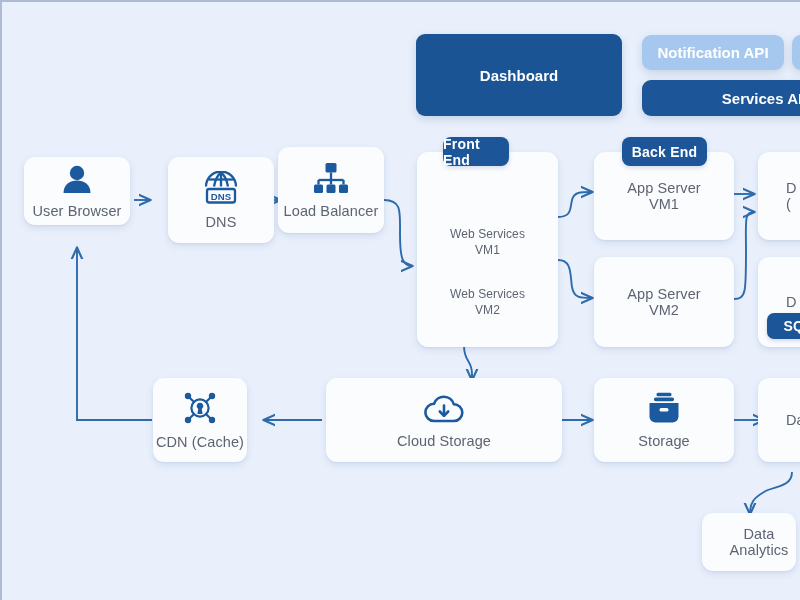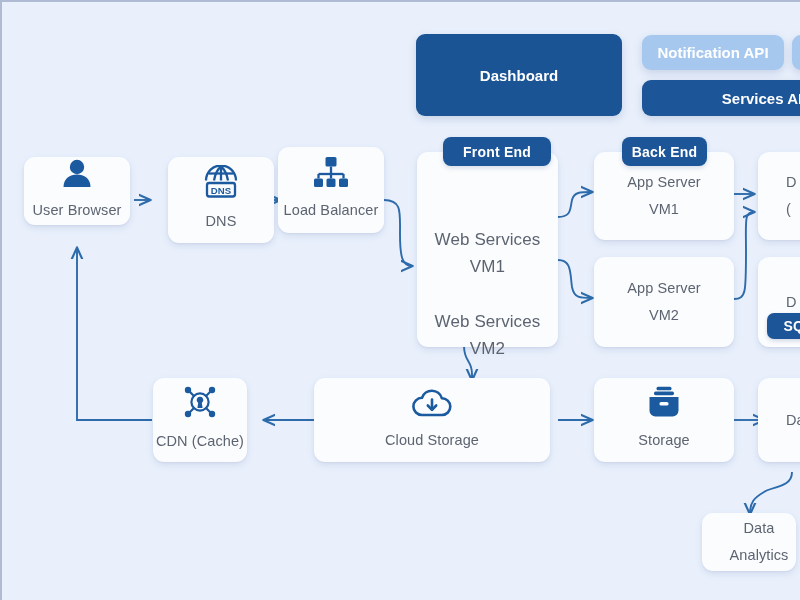--- a/index.html
+++ b/index.html
@@ -41,33 +41,33 @@
     align-items: center;
     justify-content: center;
     box-sizing: border-box;
     z-index: 2;
   }
   .node .label {
     color: #5d6471;
     font-size: 14.5px;
     letter-spacing: .1px;
     text-align: center;
-    line-height: 27px;
+    line-height: 16px;
     white-space: pre-line;
   }
   .node .icon {
     display: block;
     margin-bottom: 9px;
     line-height: 0;
   }
   .node.multiline-node {
     justify-content: space-around;
     padding: 46px 0 34px 0;
   }
-  .node.multiline-node .label { font-size: 17px; margin-top: 28px; }
+  .node.multiline-node .label { font-size: 12px; margin-top: 28px; }
 
   .tag {
     position: absolute;
     border-radius: 8px;
     display: flex;
     align-items: center;
     justify-content: center;
     color: #ffffff;
     font-size: 14px;
     font-weight: bold;
@@ -156,21 +156,21 @@
   <div class="banner dash" style="left:414px; top:32px; width:206px; height:82px;">
     <span>Dashboard</span>
   </div>
 
   <div class="banner notif" style="left:790px; top:33px; width:142px; height:35px;"></div>
 
   <div class="banner services" style="left:640px; top:78px; width:250px; height:36px;">
     <span>Services API</span>
   </div>
 
-  <div class="tag dark" style="left:441px; top:135px; width:108px; height:29px;">
+  <div class="tag dark" style="left:441px; top:135px; width:66px; height:29px;">
     <span>Front End</span>
   </div>
 
   <div class="tag dark" style="left:620px; top:135px; width:85px; height:29px;text-align:right;">
     <span>Back End</span>
   </div>
 
   <div class="node" style="left:22px; top:155px; width:106px; height:68px;">
     <span class="icon">
       <svg width="32" height="30" viewBox="0 0 32 30" xmlns="http://www.w3.org/2000/svg">
@@ -259,21 +259,21 @@
         <circle cx="5" cy="5" r="3.2" fill="#1b5a9e"></circle>
         <circle cx="29" cy="5" r="3.2" fill="#1b5a9e"></circle>
         <circle cx="5" cy="29" r="3.2" fill="#1b5a9e"></circle>
         <circle cx="29" cy="29" r="3.2" fill="#1b5a9e"></circle>
         <path d="M17 11.8 a3.3 3.3 0 0 1 1.8 6.1 L19.6 23 h-5.2 l.8 -5.1 A3.3 3.3 0 0 1 17 11.8 Z" fill="#1b5a9e"></path>
       </svg>
     </span>
     <span class="label">CDN (Cache)</span>
   </div>
 
-  <div class="node" style="left:312px; top:376px; width:236px; height:84px;">
+  <div class="node" style="left:324px; top:376px; width:236px; height:84px;">
     <span class="icon">
       <svg width="42" height="32" viewBox="0 0 42 32" xmlns="http://www.w3.org/2000/svg">
         <path d="M11 29 A8.6 8.6 0 0 1 11 11.8 A10.4 10.4 0 0 1 30.8 12.2 A8.4 8.4 0 0 1 31 29 Z" fill="none" stroke="#1b5a9e" stroke-width="2.6" stroke-linejoin="round"></path>
         <g stroke="#1b5a9e" stroke-width="2.6" fill="none" stroke-linecap="round" stroke-linejoin="round">
           <path d="M21 13.5 L21 23.5"></path>
           <path d="M16.8 19.5 L21 23.8 L25.2 19.5"></path>
         </g>
       </svg>
     </span>
     <span class="label">Cloud Storage</span>

